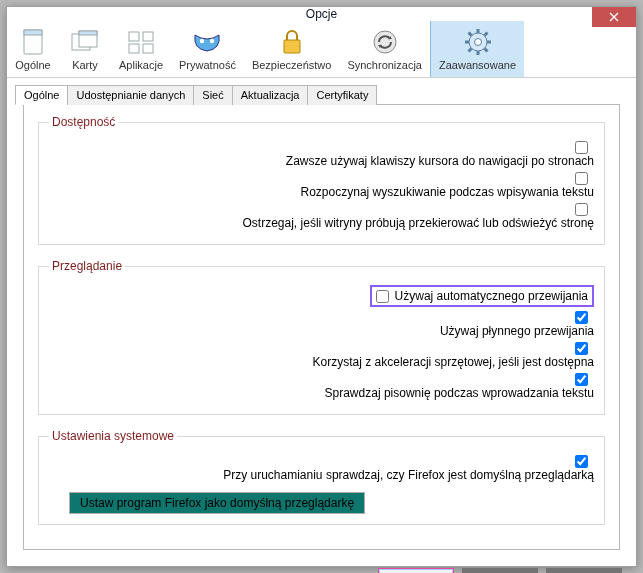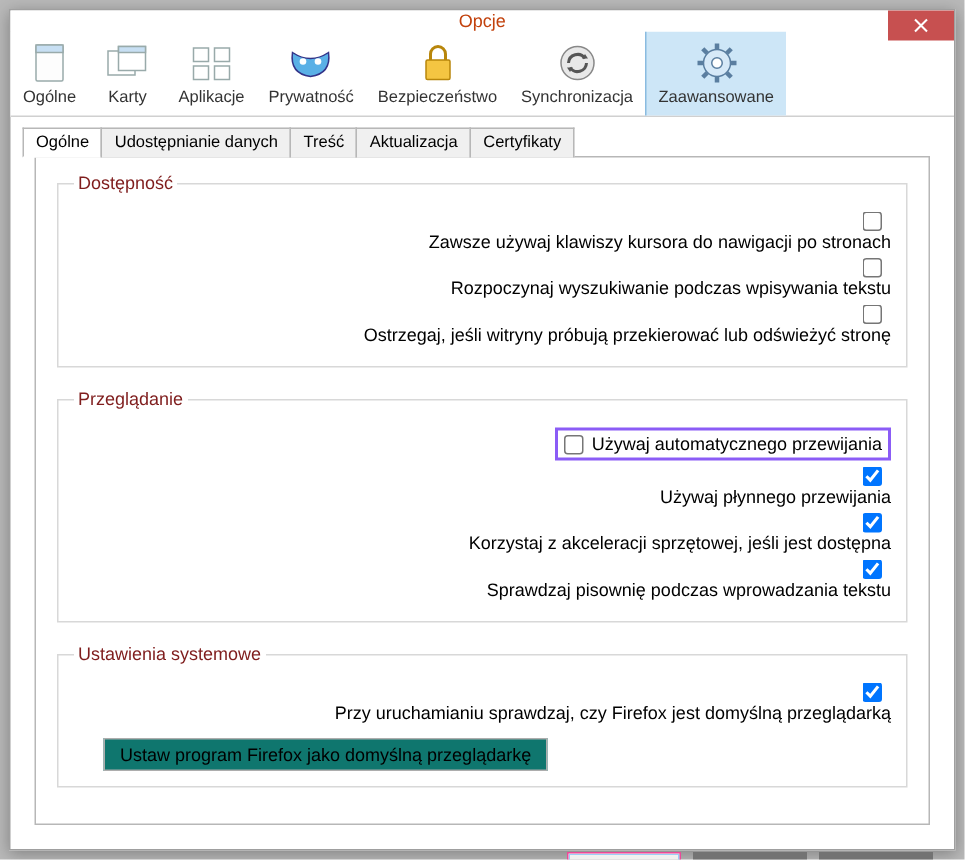--- a/index.html
+++ b/index.html
@@ -28,21 +28,21 @@
     height: 22px;
     background: #fff;
     display: flex;
     align-items: center;
     position: relative;
     border-bottom: 0;
   }
   .titlebar-title {
     margin: 0 auto;
     font-size: 12px;
-    color: #c2410c;
+    color: #0f172a;
   }
   .close-btn {
     position: absolute;
     right: 0; top: 0;
     width: 44px; height: 20px;
     background: #c75050;
     color: #fff;
     display: flex;
     align-items: center;
     justify-content: center;
@@ -251,21 +251,21 @@
           </svg>
         </div>
       <div class="label">Zaawansowane</div>
     </div>
   </div>
 
   <div class="tabs-wrap">
     <div class="tabstrip">
       <div class="tab active"><span>Ogólne</span></div>
       <div class="tab"><span>Udostępnianie danych</span></div>
-      <div class="tab"><span>Treść</span></div>
+      <div class="tab"><span>Sieć</span></div>
       <div class="tab"><span>Aktualizacja</span></div>
       <div class="tab"><span>Certyfikaty</span></div>
     </div>
 
     <div class="panel">
 
       <fieldset>
         <legend>Dostępność</legend>
         <div class="row">
           <input type="checkbox" style="">

